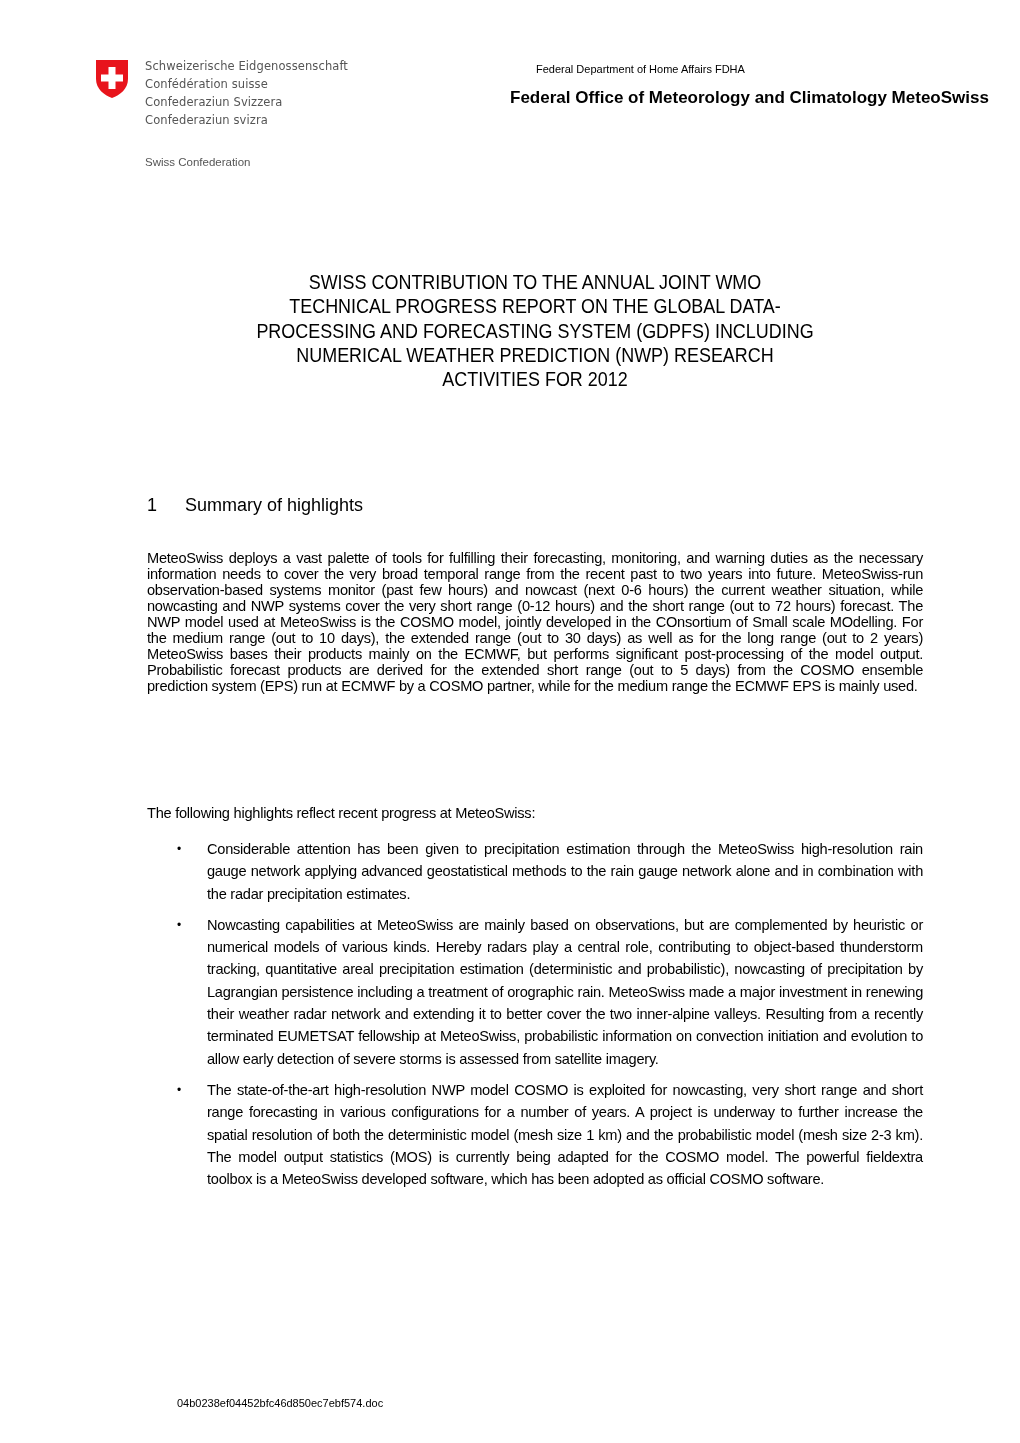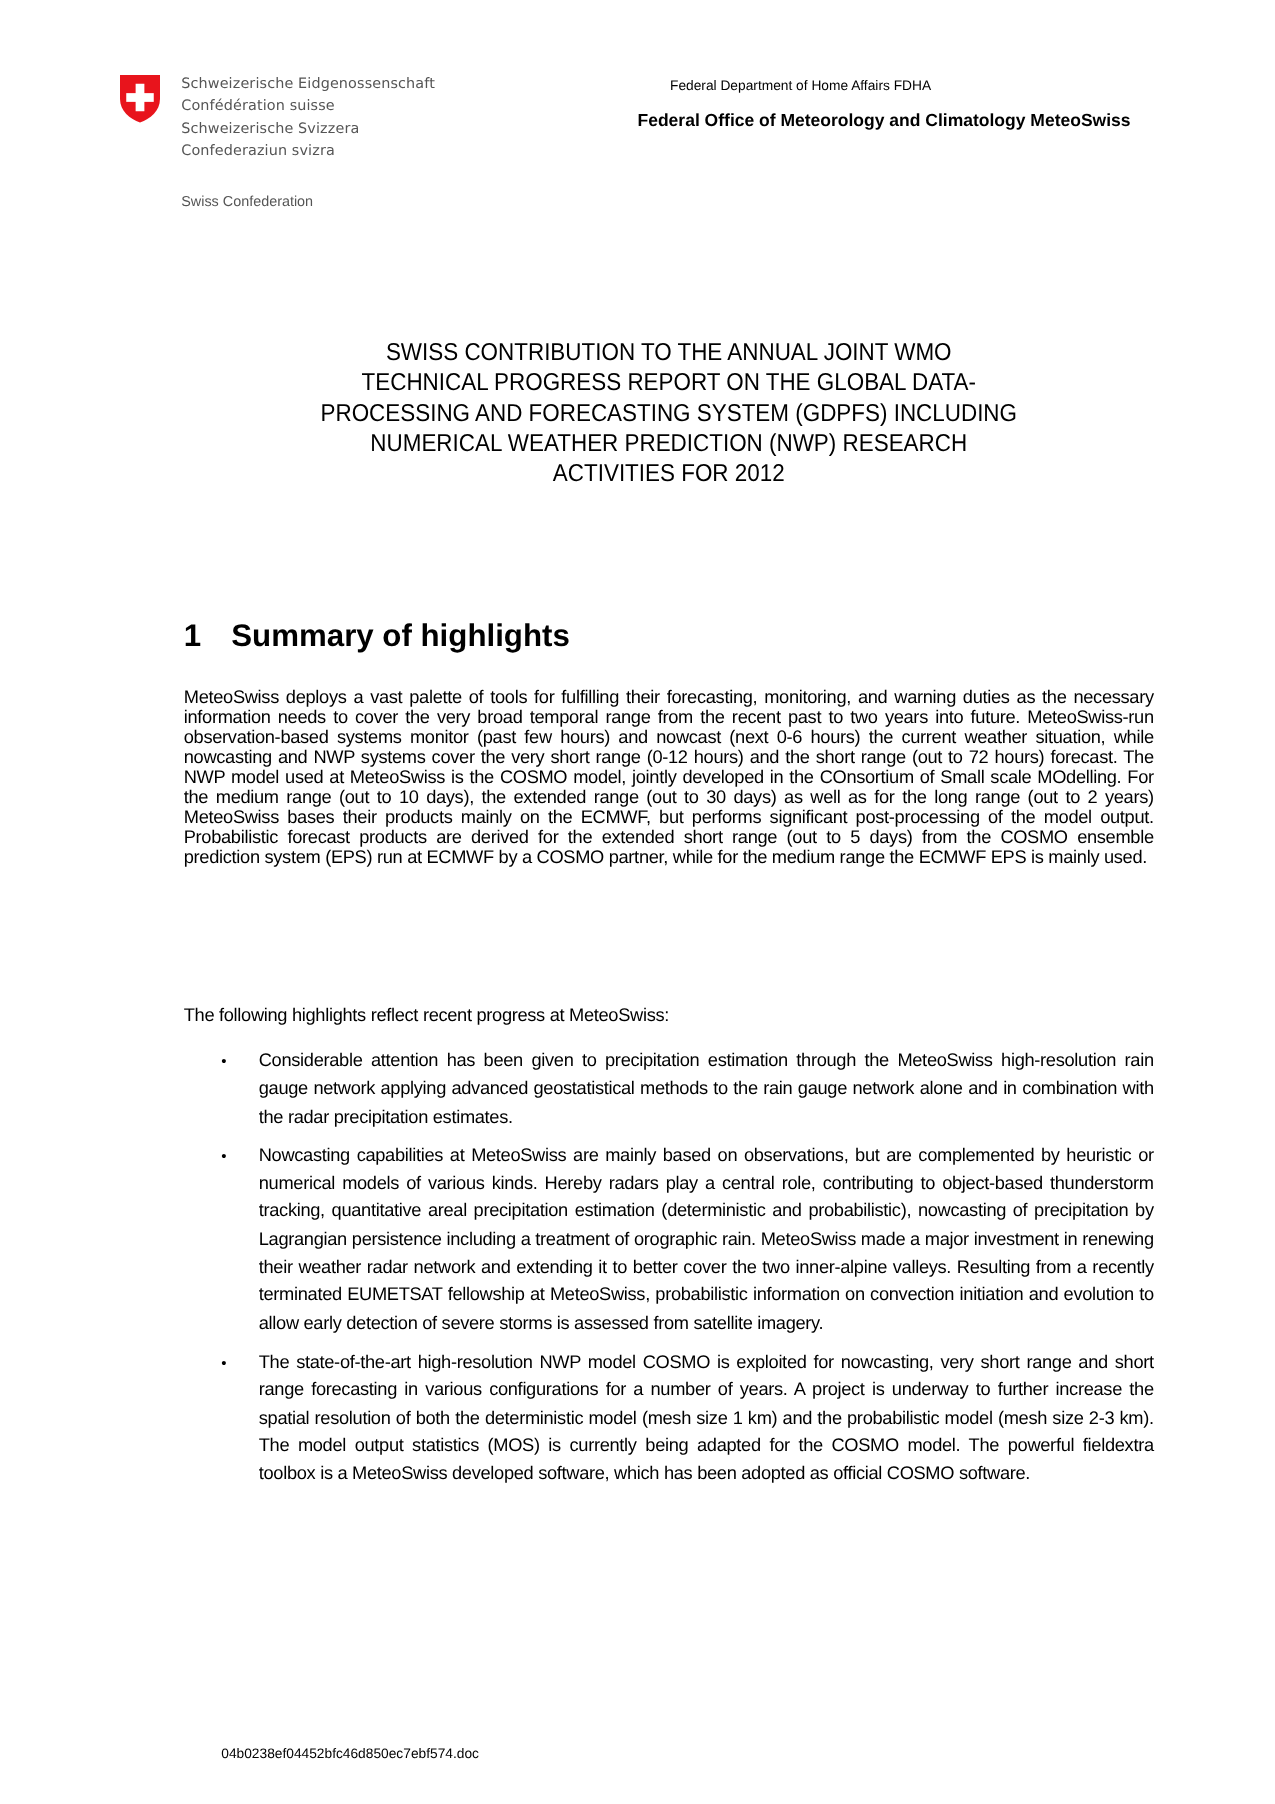--- a/index.html
+++ b/index.html
@@ -15,32 +15,32 @@
   }
   .conf-lines div { white-space: nowrap; }
   .conf-swiss {
     position: absolute; left: 145px; top: 156px;
     font-family: Liberation Sans, sans-serif; font-size: 11.5px; color: #555;
   }
   .dept {
     position: absolute; left: 510px; top: 63px; font-size: 11px; color: #000; padding-left: 26px;
   }
   .office {
-    position: absolute; left: 510px; top: 88px; font-size: 14px; font-weight: bold; color: #000;
+    position: absolute; left: 510px; top: 88px; font-size: 17px; font-weight: bold; color: #000;
   }
   .doc-title {
     position: absolute; left: 140px; top: 270px; width: 790px;
     text-align: center; font-size: 19.5px; line-height: 24.3px;
     font-family: "Liberation Sans", sans-serif;
     transform: scaleX(0.92); transform-origin: center top;
   }
   .doc-title div { white-space: nowrap; }
   .section-heading {
     position: absolute; left: 147px; top: 495px;
-    font-size: 25px; font-weight: bold; white-space: nowrap;
+    font-size: 18px; font-weight: normal; white-space: nowrap;
   }
   .section-heading .num { display: inline-block; width: 38px; }
   .body-text {
     position: absolute; left: 147px; width: 776px;
     font-size: 14.6px; line-height: 16px; text-align: justify;
     letter-spacing: -0.25px;
   }
   .p1 { top: 550px; }
   .p2 { top: 805px; }
   .bullets { position: absolute; left: 147px; top: 838px; width: 776px; margin: 0; padding: 0; list-style: none; }
@@ -60,21 +60,21 @@
 
 <svg class="crest" viewBox="0 0 34 40">
   <path d="M1 1 H33 V20 C33 30 25 36 17 39 C9 36 1 30 1 20 Z" fill="#e8141c"></path>
   <rect x="13.5" y="8" width="7" height="22" fill="#ffffff"></rect>
   <rect x="6" y="15.5" width="22" height="7" fill="#ffffff"></rect>
 </svg>
 
 <div class="conf-lines">
   <div>Schweizerische Eidgenossenschaft</div>
   <div>Confédération suisse</div>
-  <div>Schweizerische Svizzera</div>
+  <div>Confederaziun Svizzera</div>
   <div>Confederaziun svizra</div>
 </div>
 <div class="conf-swiss">Swiss Confederation</div>
 
 <div class="dept">Federal Department of Home Affairs FDHA</div>
 <div class="office">Federal Office of Meteorology and Climatology MeteoSwiss</div>
 
 <div class="doc-title">
   <div>SWISS CONTRIBUTION TO THE ANNUAL JOINT WMO</div>
   <div>TECHNICAL PROGRESS REPORT ON THE GLOBAL DATA-</div>

